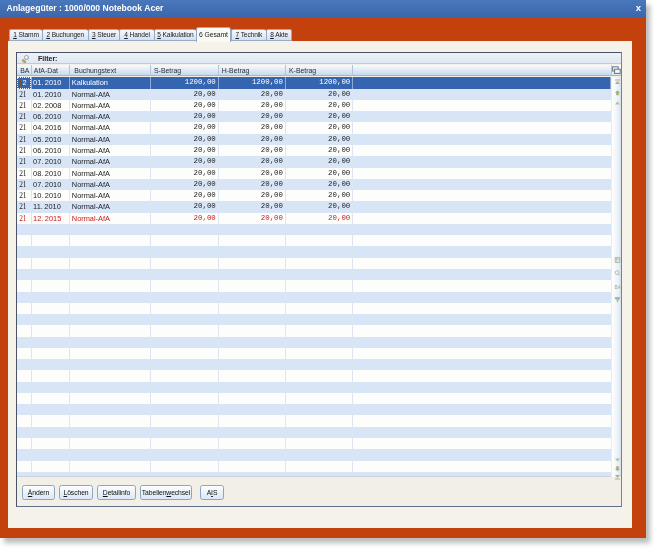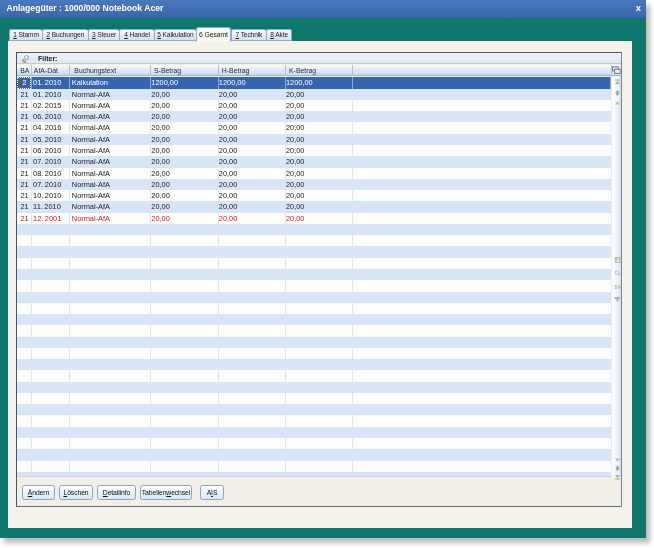--- a/index.html
+++ b/index.html
@@ -1,16 +1,16 @@
 <!DOCTYPE html>
 <html><head><meta charset="utf-8">
 <style>
 * { margin:0; padding:0; box-sizing:border-box; }
 html,body { width:654px; height:548px; background:#fff; font-family:"Liberation Sans", sans-serif; overflow:hidden; }
-#win { position:absolute; left:0; top:0; width:646px; height:538px; background:#0f766e;
+#win { position:absolute; left:0; top:0; width:646px; height:538px; background:#c2410c;
   box-shadow: 4px 5px 5px rgba(130,130,130,0.55); }
 #title { position:absolute; left:0; top:0; width:646px; height:18px;
   background:linear-gradient(#4a78bd,#3a66ab); color:#fff; font-size:8.6px; font-weight:bold;
   line-height:17px; padding-left:6.5px; letter-spacing:0; }
 #xbtn { position:absolute; right:5px; top:0; font-size:9.5px; font-weight:bold; color:#fff; line-height:16px; }
 #tabbar { position:absolute; left:9.2px; top:29px; height:12px; }
 .tab { float:left; height:12px; background:linear-gradient(#f6f9fd,#d5e0f0); border:1px solid #96abc6; border-right:none;
   font-size:6.6px; letter-spacing:-0.1px; color:#1a1a1a; text-align:center; line-height:10.4px; border-radius:2px 2px 0 0; white-space:nowrap; overflow:hidden; }
 .tab:last-child { border-right:1px solid #94a9c6; }
 .tab.active { height:15px; margin-top:-2.5px; background:#fafaf5; border:1px solid #94a9c6; border-bottom:none;
@@ -27,22 +27,22 @@
   border-bottom:1px solid #9fb6cf; }
 #thead span { position:absolute; top:0; line-height:11px; font-size:6.9px; color:#1f2a36; }
 #corner { position:absolute; left:594px; top:12.3px; width:10px; height:11px; background:linear-gradient(#fcfdfe,#dbe5f2);
   border-left:1px solid #b6c3d6; border-bottom:1px solid #9fb6cf; }
 #corner svg { position:absolute; left:0px; top:1px; }
 #gridwrap { position:absolute; left:0; top:24.3px; width:594px; height:399.5px; overflow:hidden; background:#fdfdfc; border-bottom:1px solid #ccd2dc; }
 table { border-collapse:collapse; table-layout:fixed; width:594px; }
 td { height:11.28px; font-size:7.4px; color:#1c1c1c; padding:0 0 0 2px; white-space:nowrap; overflow:hidden;
   border-right:1px solid #dce5f2; line-height:11.28px; }
 td:last-child { border-right:none; }
-td.r { padding:0 2px 0 0; }
-td.ba { text-align:right; padding:0 1.8px 0 0; }
+td.r { text-align:right; padding:0 2px 0 0;font-family:Liberation Mono, monospace; }
+td.ba { text-align:center; padding:0 1.8px 0 0;font-family:Liberation Serif, serif; }
 td:nth-child(2) { padding-left:1.6px; }
 tr.zb td { background:#d8e5f7; }
 tr.red td { color:#cc1b1b; }
 tr.sel td { background:#3565b0; color:#fff; border-right:1px solid #8ea9d4; }
 tr.sel td:first-child { position:relative; padding:0; }
 .focuscell { position:absolute; left:0; top:0; right:0; bottom:0; outline:1px dotted #f2f6ff; outline-offset:-1px; }
 .caret { position:absolute; left:3px; top:1.5px; width:1.8px; height:8.5px; background:#6d5a33; }
 .batxt { position:absolute; left:5.5px; top:0; line-height:11.28px; }
 #strip { position:absolute; left:594px; top:24.3px; width:10px; height:399.5px;
   background:linear-gradient(to right,#ffffff,#e9eff7 72%,#d3deec); border-left:1px solid #e8edf4; }
@@ -124,21 +124,21 @@
                 <td class="ba">21</td>
                 <td>01. 2010</td>
                 <td>Normal-AfA</td>
                 <td class="r">20,00</td>
                 <td class="r">20,00</td>
                 <td class="r">20,00</td>
                 <td></td>
               </tr>
 <tr>
                 <td class="ba">21</td>
-                <td>02. 2015</td>
+                <td>02. 2008</td>
                 <td>Normal-AfA</td>
                 <td class="r">20,00</td>
                 <td class="r">20,00</td>
                 <td class="r">20,00</td>
                 <td></td>
               </tr>
 <tr class="zb">
                 <td class="ba">21</td>
                 <td>06. 2010</td>
                 <td>Normal-AfA</td>
@@ -214,21 +214,21 @@
                 <td class="ba">21</td>
                 <td>11. 2010</td>
                 <td>Normal-AfA</td>
                 <td class="r">20,00</td>
                 <td class="r">20,00</td>
                 <td class="r">20,00</td>
                 <td></td>
               </tr>
 <tr class="red">
                 <td class="ba">21</td>
-                <td>12. 2001</td>
+                <td>12. 2015</td>
                 <td>Normal-AfA</td>
                 <td class="r">20,00</td>
                 <td class="r">20,00</td>
                 <td class="r">20,00</td>
                 <td></td>
               </tr>
 <tr class="zb">
                 <td></td>
                 <td></td>
                 <td></td>

